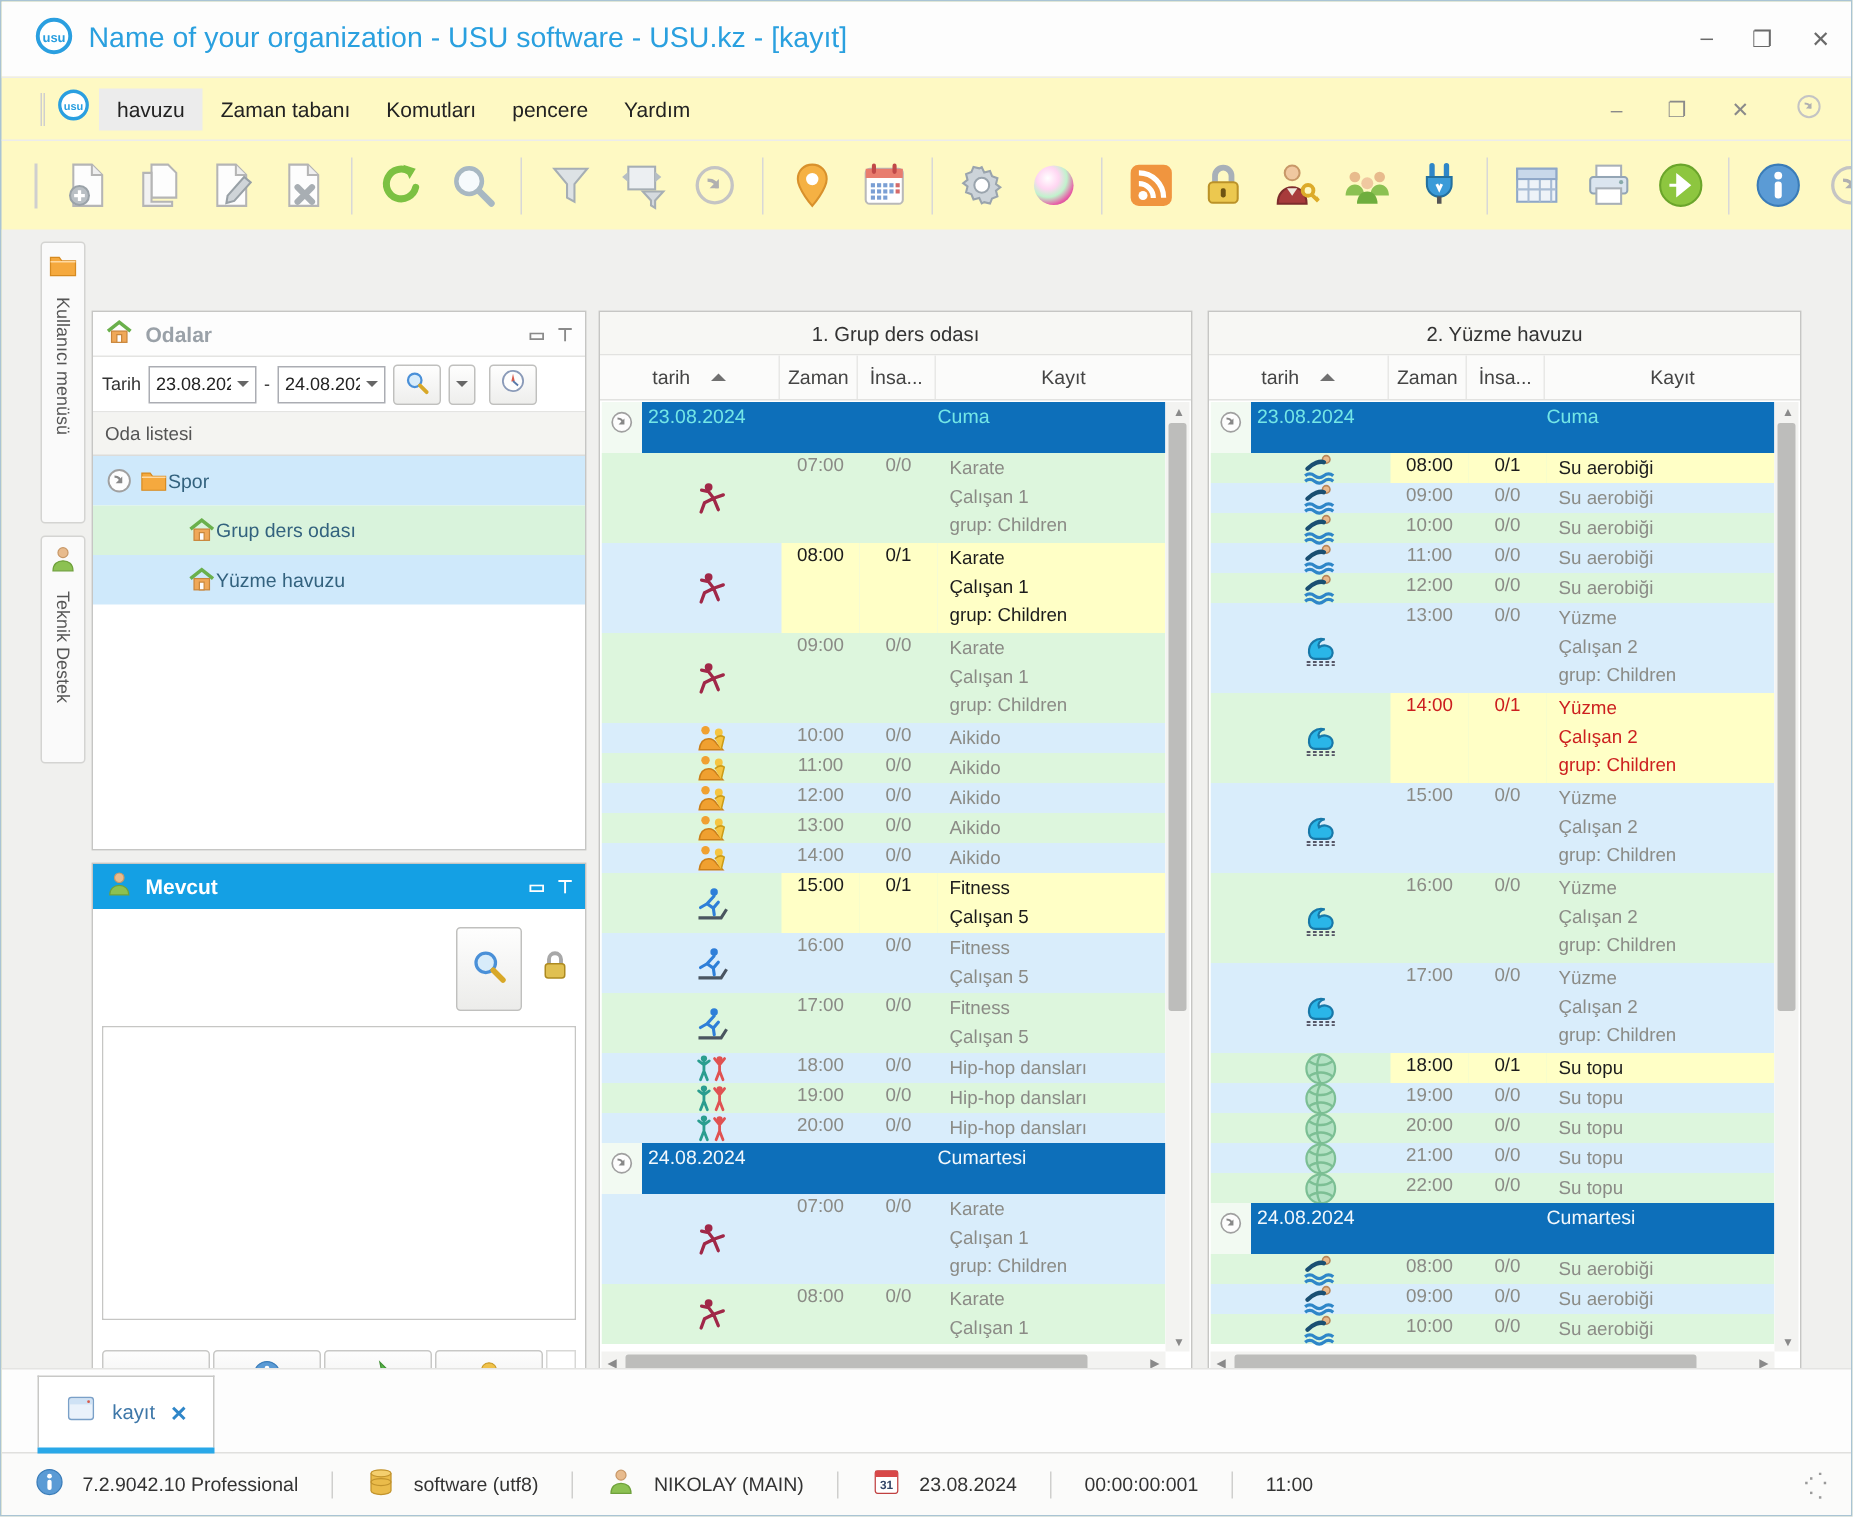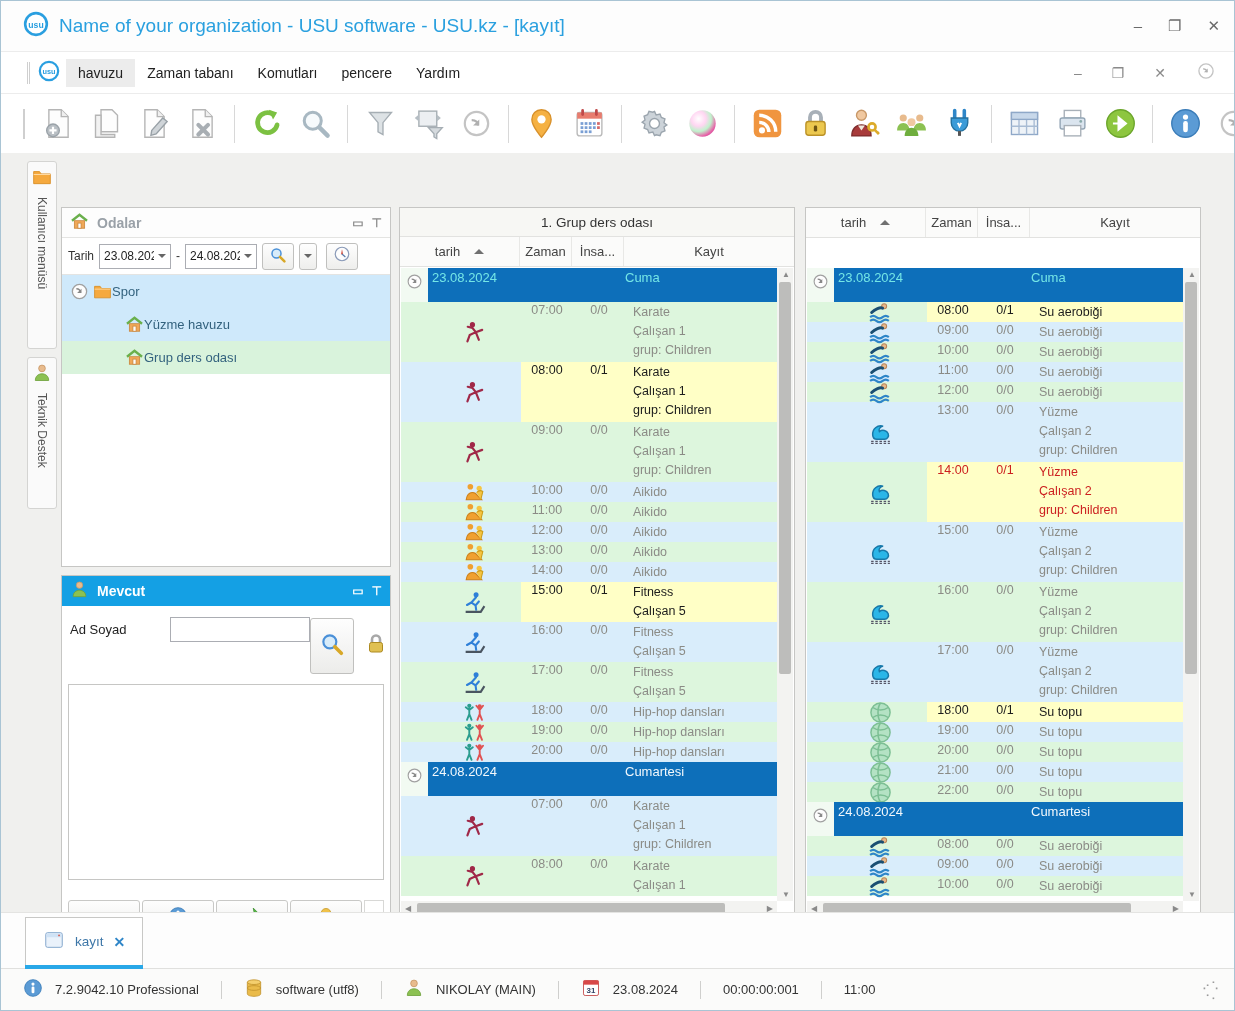--- a/index.html
+++ b/index.html
@@ -1,17 +1,17 @@
 <!DOCTYPE html>
 <html><head>
 <meta charset="utf-8">
 <style>
   * { box-sizing: border-box; margin:0; padding:0; }
   html,body { width:1235px; height:1011px; font-family:"Liberation Sans",sans-serif; background:#e8eef2; }
-  .window { width:1235px; height:1011px; background:#ffffff; border:1px solid #a9c4d4; display:flex; flex-direction:column; overflow:hidden; }
+  .window { width:1235px; height:1011px; background:#fef9c3; border:1px solid #a9c4d4; display:flex; flex-direction:column; overflow:hidden; }
 
   
   .titlebar { height:50px; display:flex; align-items:center; padding:0 14px 0 22px; background:#fdfdfd; flex:0 0 auto; }
   .title-text { color:#2aa0df; font-size:19px; margin-left:10px; white-space:nowrap; }
   .win-controls { margin-left:auto; display:flex; gap:26px; color:#6a6a6a; font-size:15px; }
   .win-controls span { cursor:default; }
 
   
   .menubar { height:42px; display:flex; align-items:center; padding-left:26px; border-top:1px solid #ececec; flex:0 0 auto; position:relative; }
   .menubar .grip { width:3px; height:22px; border-left:1px solid #cfcfcf; border-right:1px solid #cfcfcf; margin-right:8px; }
@@ -458,80 +458,77 @@
             <span class="drop-arr"></span>
           </div>
         <div class="mini-btn" style="width:32px; margin-left:4px;">
             <span id="oda-clock-ic"><span style="display:inline-block;width:19px;height:19px"><svg width="19" height="19" viewBox="0 0 24 24" xmlns="http://www.w3.org/2000/svg" style="display:block">
                   <circle cx="12" cy="12" r="9" fill="#fdfdfd" stroke="#8a9ab8" stroke-width="1.6"></circle>
                   <path d="M12 5.5l1.5 6.5-3 .5z" fill="#d85a4a"></path>
                   <path d="M12 12l4.5 4" stroke="#5878a8" stroke-width="1.6"></path>
                 </svg></span></span>
           </div>
       </div>
+      <div class="list-header">Oda listesi</div>
       <div id="room-tree">
   <div class="tree-row row-blue">
     <span style="width:0px"></span>
     <span class="exp"><span style="display:inline-block;width:17px;height:17px"><svg width="17" height="17" viewBox="0 0 24 24" xmlns="http://www.w3.org/2000/svg" style="display:block">
                   <circle cx="12" cy="12" r="9" fill="#fdfdfd" stroke="#a0a0a0" stroke-width="1.6"></circle>
                   <path d="M8 8.5c3.5 0 5 2 5 5" fill="none" stroke="#888" stroke-width="1.8"></path>
                   <path d="M9 14h5.5V8.5z" fill="#888"></path>
                 </svg></span></span>
     <span style="display:inline-block;width:19px;height:19px">
               <svg width="19" height="19" viewBox="0 0 24 24" xmlns="http://www.w3.org/2000/svg" style="display:block">
                 <path d="M2 5.5h7l2 2.8h11V20H2z" fill="#f5a93e" stroke="#d68a20"></path>
                 <path d="M2 9h20" stroke="#ffd9a0" stroke-width="1.2"></path>
               </svg>
             </span>
     <span>Spor</span>
   </div>
+  <div class="tree-row row-green">
+    <span style="width:34px"></span>
+    <span style="width:29px"></span>
+    <span style="display:inline-block;width:19px;height:19px">
+              <svg width="19" height="19" viewBox="0 0 24 24" xmlns="http://www.w3.org/2000/svg" style="display:block">
+                <path d="M2.5 11L12 3.5 21.5 11" fill="none" stroke="#6ab04c" stroke-width="3"></path>
+                <rect x="5.5" y="11" width="13" height="9.5" fill="#f0a858" stroke="#c8853a"></rect>
+                <rect x="10" y="14" width="4" height="6.5" fill="#fdfdfd" stroke="#c8853a"></rect>
+              </svg>
+            </span>
+    <span>Grup ders odası</span>
+  </div>
   <div class="tree-row row-blue">
     <span style="width:34px"></span>
     <span style="width:29px"></span>
     <span style="display:inline-block;width:19px;height:19px">
               <svg width="19" height="19" viewBox="0 0 24 24" xmlns="http://www.w3.org/2000/svg" style="display:block">
                 <path d="M2.5 11L12 3.5 21.5 11" fill="none" stroke="#6ab04c" stroke-width="3"></path>
                 <rect x="5.5" y="11" width="13" height="9.5" fill="#f0a858" stroke="#c8853a"></rect>
                 <rect x="10" y="14" width="4" height="6.5" fill="#fdfdfd" stroke="#c8853a"></rect>
               </svg>
             </span>
     <span>Yüzme havuzu</span>
-  </div>
-  <div class="tree-row row-green">
-    <span style="width:34px"></span>
-    <span style="width:29px"></span>
-    <span style="display:inline-block;width:19px;height:19px">
-              <svg width="19" height="19" viewBox="0 0 24 24" xmlns="http://www.w3.org/2000/svg" style="display:block">
-                <path d="M2.5 11L12 3.5 21.5 11" fill="none" stroke="#6ab04c" stroke-width="3"></path>
-                <rect x="5.5" y="11" width="13" height="9.5" fill="#f0a858" stroke="#c8853a"></rect>
-                <rect x="10" y="14" width="4" height="6.5" fill="#fdfdfd" stroke="#c8853a"></rect>
-              </svg>
-            </span>
-    <span>Grup ders odası</span>
   </div>
         </div>
     </div>
 
     <div class="panel" style="left:60px; top:374px; width:330px; height:364px;">
       <div class="p-title blue">
         <span id="mevcut-ic"><span style="display:inline-block;width:19px;height:19px"><svg width="19" height="19" viewBox="0 0 24 24" xmlns="http://www.w3.org/2000/svg" style="display:block">
                 <circle cx="12" cy="6.5" r="4" fill="#e8bb8d" stroke="#c89868"></circle>
                 <path d="M4 21c0-5.2 3.5-8 8-8s8 2.8 8 8z" fill="#8cc152" stroke="#6fa13c"></path>
               </svg></span></span>
         <span>Mevcut</span>
         <span class="spring"></span>
         <span class="ctl-ic">▭</span>
         <span class="ctl-ic">⊤</span>
       </div>
       <div class="mv-form">
         <div class="mv-fields">
-          <div class="mv-frow">
-            <label>Ad Soyad</label>
-            <input value="" style="">
-          </div>
         </div>
         <div class="mv-side">
           <div class="big-btn">
               <span id="mv-search-ic"><span style="display:inline-block;width:26px;height:26px"><svg width="26" height="26" viewBox="0 0 24 24" xmlns="http://www.w3.org/2000/svg" style="display:block">
                     <circle cx="10" cy="10" r="6" fill="#d8ecfa" stroke="#4a90d8" stroke-width="2"></circle>
                     <path d="M14.6 14.6l6 6" stroke="#d8a828" stroke-width="3.4" stroke-linecap="round"></path>
                   </svg></span></span>
             </div>
           <span class="mv-lock" id="mv-lock-ic"><span style="display:inline-block;width:24px;height:24px"><svg width="24" height="24" viewBox="0 0 24 24" xmlns="http://www.w3.org/2000/svg" style="display:block">
                   <path d="M8 11V7.5a4 4 0 0 1 8 0V11" fill="none" stroke="#a8a8a8" stroke-width="2.6"></path>
@@ -913,20 +910,21 @@
           <div class="thumb"></div>
           <span class="s-arr" style="bottom:2px;left:5px">▼</span>
         </div>
     <div class="hscroll">
           <span class="s-arr" style="left:4px;top:3px">◀</span>
           <div class="thumb"></div>
           <span class="s-arr" style="right:4px;top:3px">▶</span>
         </div>
       </div>
     <div class="panel" style="left:804px; top:6px; width:396px; height:712px;">
+    <div class="sched-title">2. Yüzme havuzu</div>
     <div class="sched-cols">
       <div class="sc c-tarih">
             <span>tarih</span>
             <span class="sort-arr"></span>
           </div>
       <div class="sc c-zaman">Zaman</div>
       <div class="sc c-insa">İnsa...</div>
       <div class="sc c-kayit">Kayıt</div>
     </div>
     <div class="sched-body">

